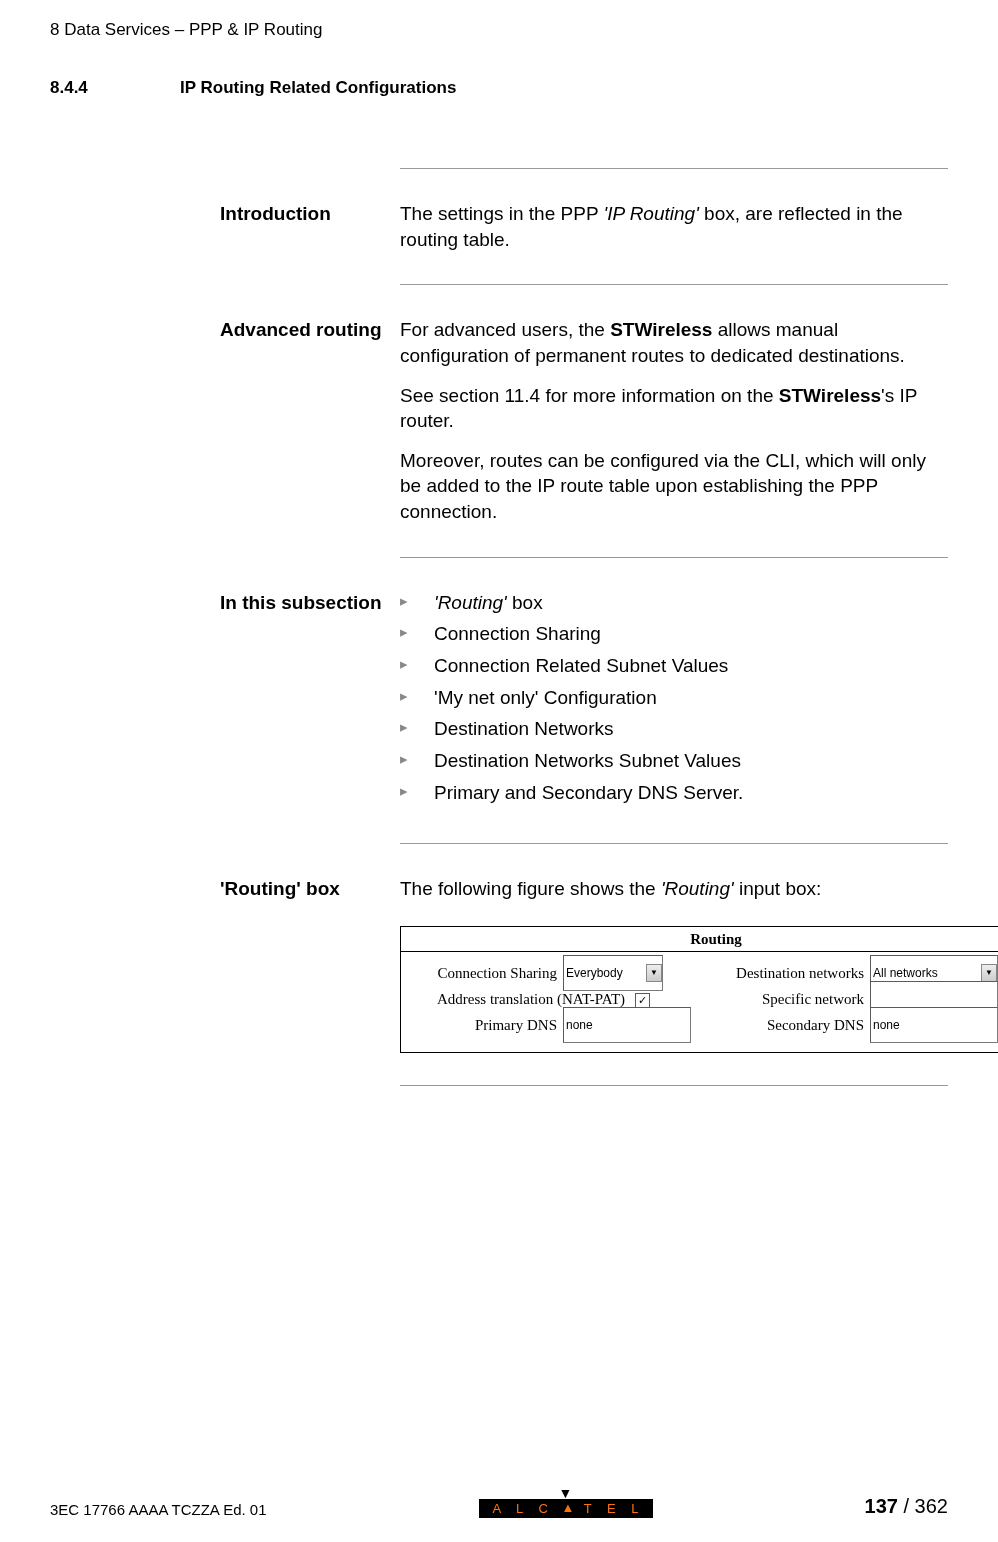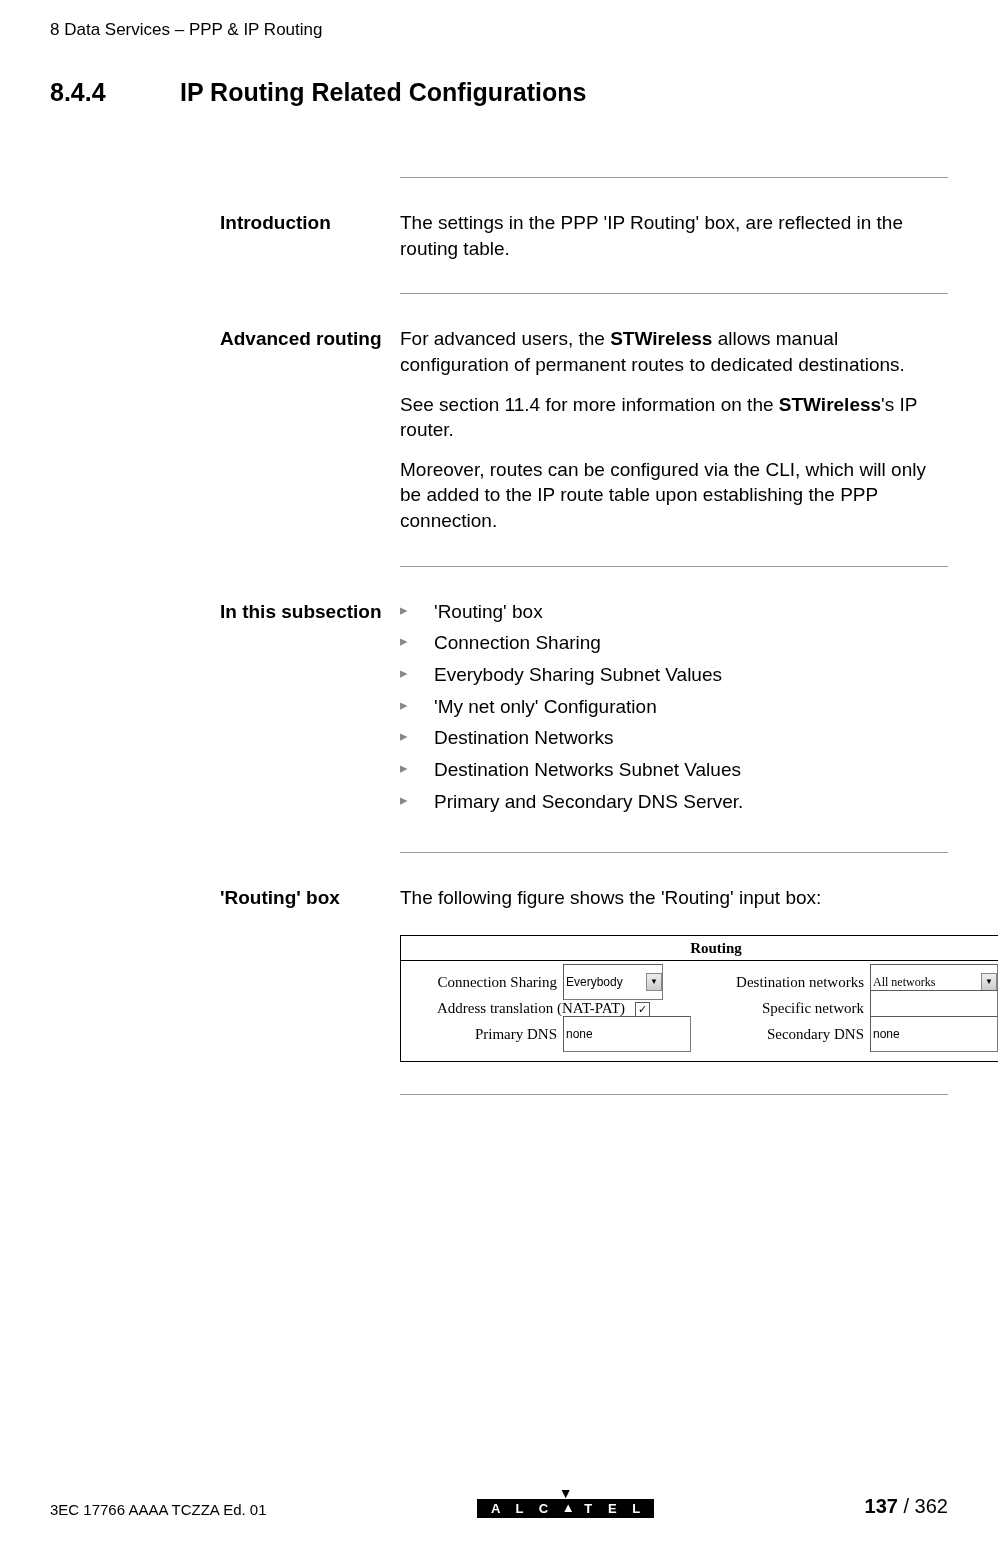--- a/index.html
+++ b/index.html
@@ -17,21 +17,21 @@
     padding: 20px 50px 0 50px;
     box-sizing: border-box;
   }
   .running-head {
     text-align: left;
     font-size: 17px;
     font-weight: 300;
     margin-bottom: 38px;
   }
   .section-heading {
-    font-size: 25px;
+    font-size: 17px;
     font-weight: 700;
     margin-bottom: 70px;
     font-stretch: semi-condensed;
   }
   .section-heading .num { display:inline-block; width:130px; }
   .block {
     display: flex;
     margin-left: 170px;
     margin-bottom: 0;
   }
@@ -73,21 +73,21 @@
     font-weight: 300;
   }
   .topics li::before {
     content: "▸";
     position: absolute;
     left: 0;
     top: 1px;
     color: #888;
     font-size: 15px;
   }
-  .italic { }
+  .italic { font-style: italic; }
 
   
   .routing-box {
     border: 1px solid #000;
     margin-top: 24px;
     font-family: "Times New Roman", serif;
     font-size: 15px;
     width: 630px;
   }
   .routing-title {
@@ -128,21 +128,21 @@
     background: #fff;
     height: 18px;
     box-sizing: border-box;
     padding: 17px 2px;
     display: flex;
     align-items: center;
     justify-content: space-between;
     width: 100%;
   }
   .inset-select { width: 100px; }
-  .inset-select.wide { width: 128px; font-family: Liberation Serif, serif; }
+  .inset-select.wide { width: 128px; }
   .inset-select .arrow {
     width: 14px;
     height: 16px;
     background: linear-gradient(#eee,#ccc);
     border: 1px solid #888;
     display: flex;
     align-items: center;
     justify-content: center;
     font-size: 8px;
     margin-right: -2px;
@@ -175,22 +175,22 @@
   .alcatel {
     text-align: center;
     font-family: Arial, sans-serif;
   }
   .alcatel .tri {
     font-size: 14px;
     line-height: 0.7;
   }
   .alcatel .bar {
     background: #000;
-    color: #ffffff;
-    font-weight: 700;
+    color: #f97316;
+    font-weight: 400;
     letter-spacing: 6px;
     padding: 2px 8px 2px 14px;
     font-size: 13px;
     white-space: nowrap;
   }
   .alcatel .bar .up { display:inline-block; transform: translateY(-1px); letter-spacing:0; margin:0 0 0 -2px;}
 </style>
 </head>
 <body>
 
@@ -222,21 +222,21 @@
   </div>
 
   <hr class="divider">
 
   <div class="block">
     <div class="label-col">In this subsection</div>
     <div class="body-col">
       <ul class="topics">
         <li><span class="italic">'Routing'</span><span> box</span></li>
         <li>Connection Sharing</li>
-        <li>Everybody Sharing Subnet Values</li>
+        <li>Connection Related Subnet Values</li>
         <li>'My net only' Configuration</li>
         <li>Destination Networks</li>
         <li>Destination Networks Subnet Values</li>
         <li>Primary and Secondary DNS Server.</li>
       </ul>
     </div>
   </div>
 
   <hr class="divider">
 

